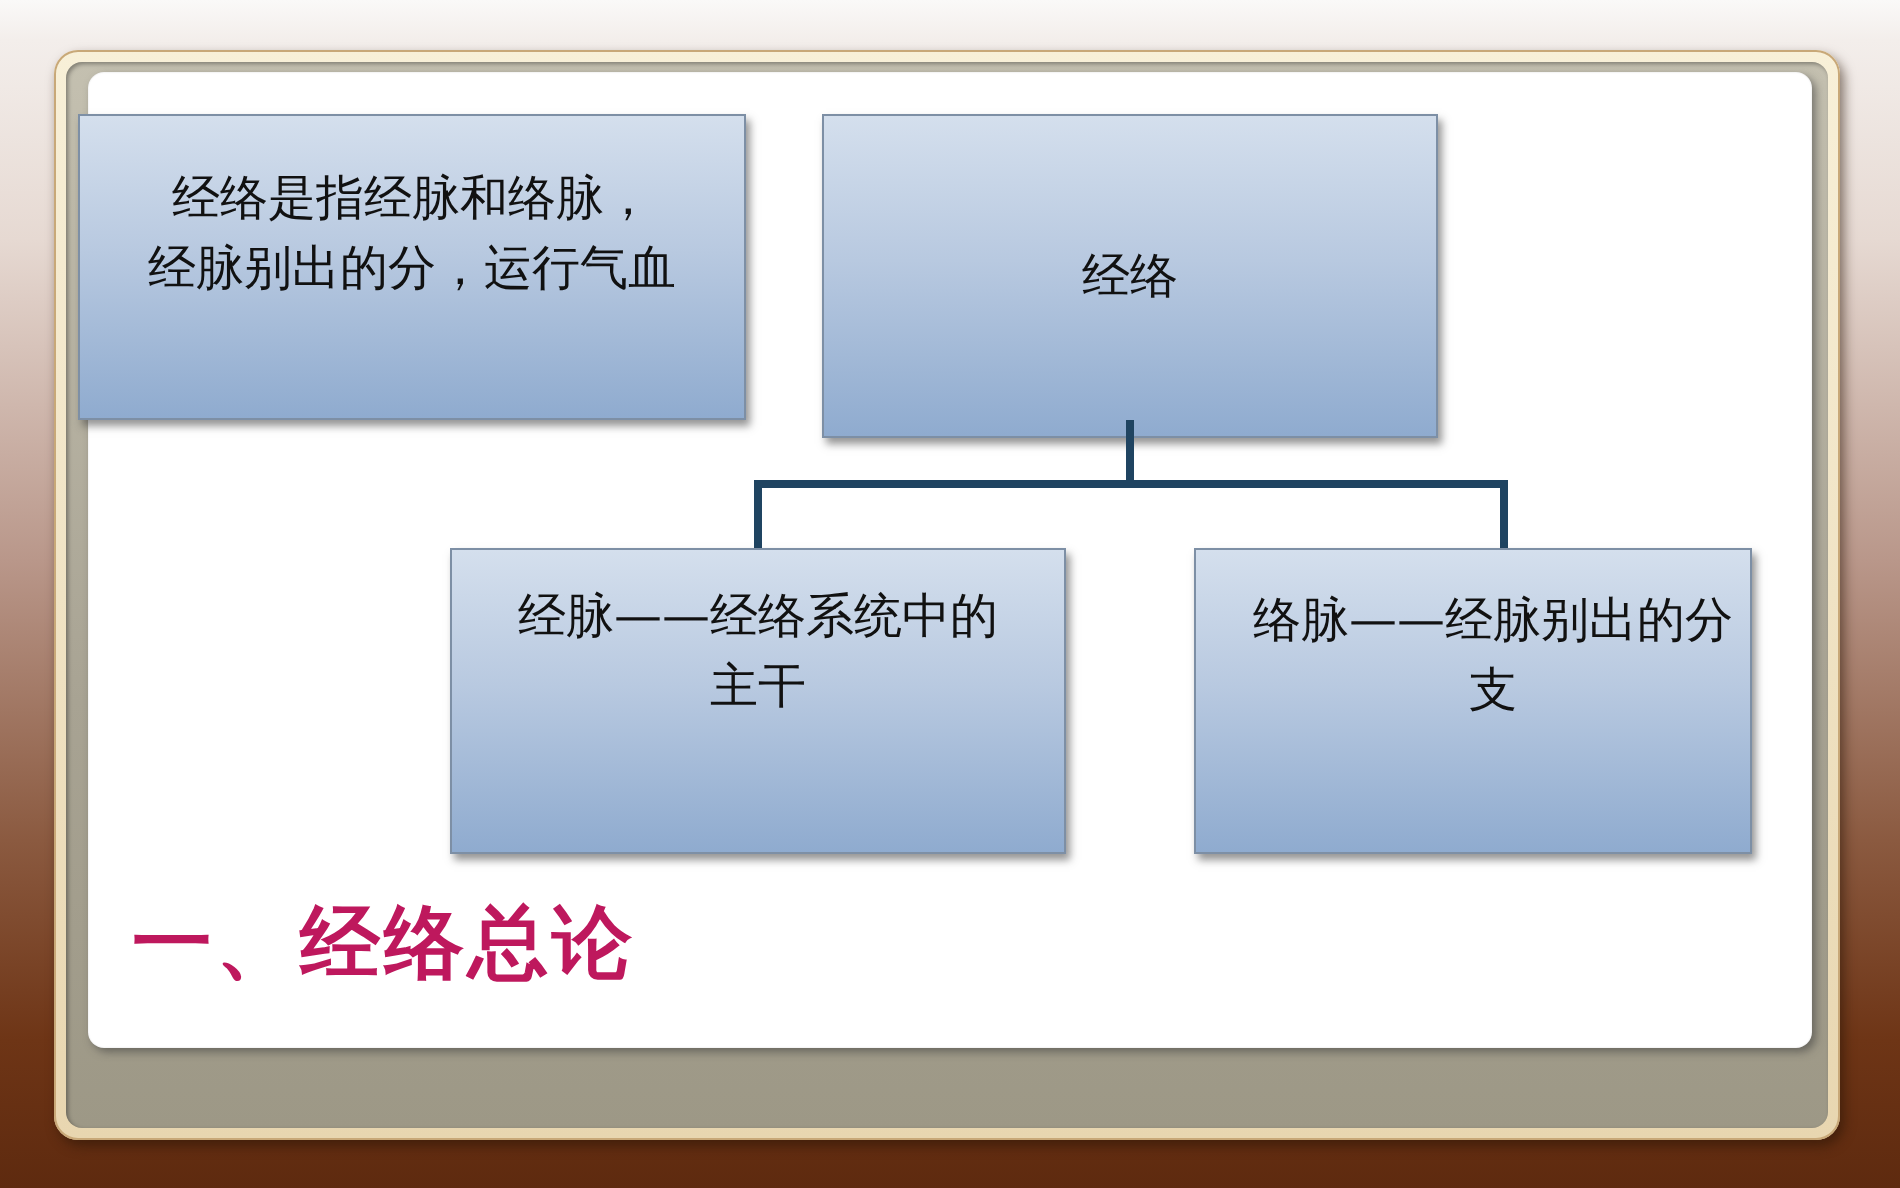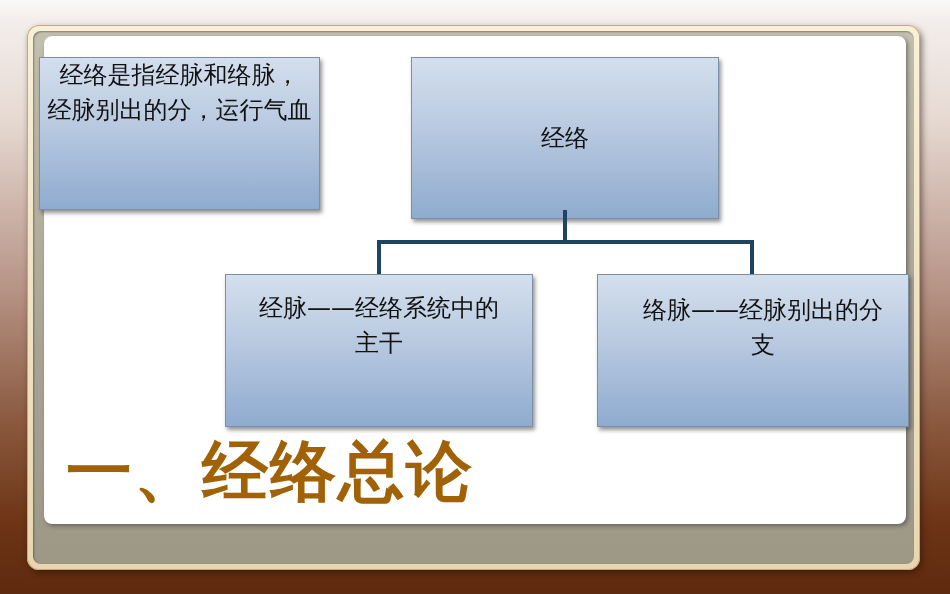--- a/index.html
+++ b/index.html
@@ -30,30 +30,30 @@
     background: linear-gradient(to bottom, #d4dfed 0%, #b8c9e0 45%, #8fabcf 100%);
     border: 1px solid #7d8fa5;
     box-shadow: 2px 3px 4px rgba(60,60,60,0.55);
     color: #111;
     font-family: "DejaVu Sans", sans-serif;
     font-size: 24px;
     line-height: 35px;
     text-align: center;
     box-sizing: border-box;
   }
-  .box-def { left: 39px; top: 57px; width: 281px; height: 153px; }
+  .box-def { left: 39px; top: 57px; width: 334px; height: 153px; padding-top: 24px; }
   .box-root { left: 411px; top: 57px; width: 308px; height: 162px; display: flex; align-items: center; justify-content: center; }
   .box-jing { left: 225px; top: 274px; width: 308px; height: 153px; padding-top: 16px; }
-  .box-luo  { left: 597px; top: 274px; width: 312px; height: 153px; padding-top: 18px; padding-left: 20px; }
+  .box-luo  { left: 597px; top: 274px; width: 279px; height: 153px; padding-top: 18px; padding-left: 20px; }
   .line-row { display: block; white-space: nowrap; }
   .line-gap { height: 10px; }
   .connector { position: absolute; background: #1f4461; }
   .title {
     position: absolute; left: 66px; top: 442px;
-    color: #a16207; font-weight: bold; font-size: 66px; line-height: 60px;
+    color: #be185d; font-weight: bold; font-size: 40px; line-height: 60px;
     font-family: "DejaVu Sans", sans-serif; letter-spacing: 2px;
   }
 </style>
 </head>
 <body>
 
 <div class="frame-outer">
   <div class="frame-inner"></div>
 </div>
 

